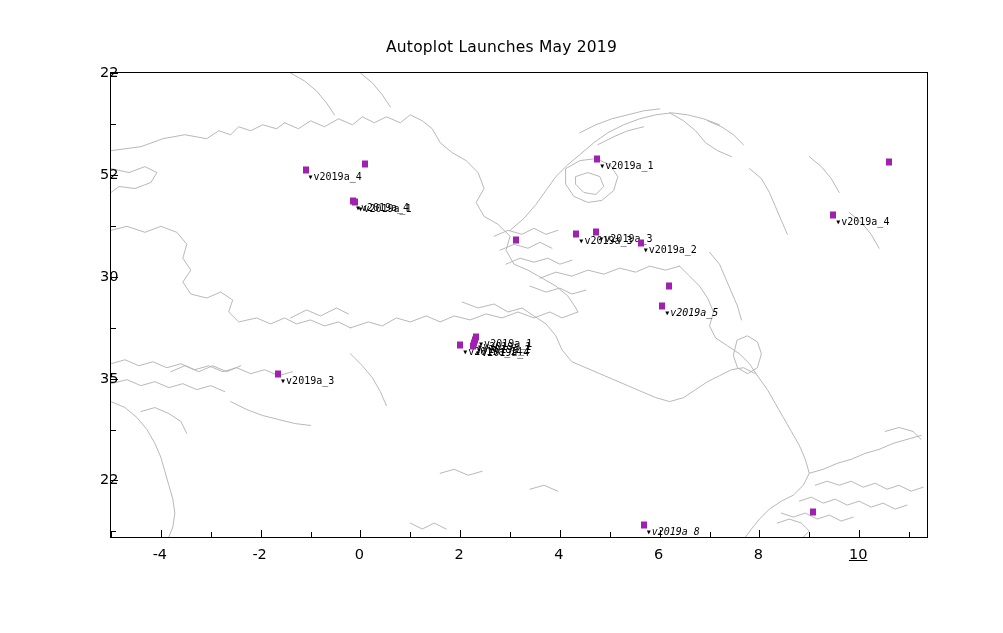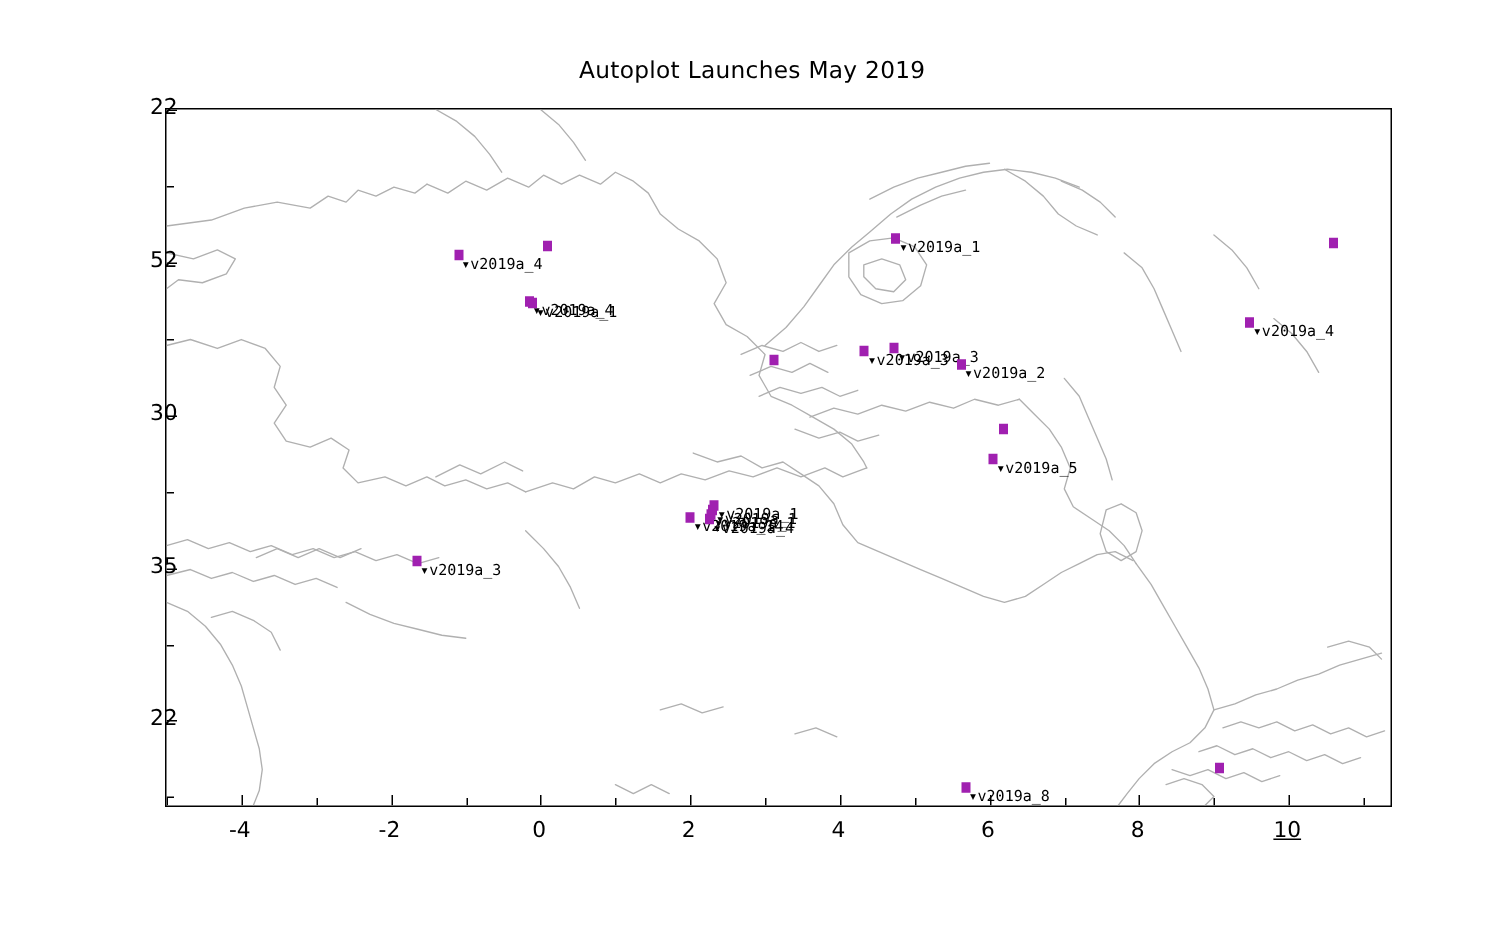--- a/index.html
+++ b/index.html
@@ -224,35 +224,35 @@
         <div class="pt-label" style="left: 724.234px; top: 145.583px;">▾v2019a_4</div>
         <div class="marker" style="left: 465.362px; top: 161.445px; background: rgb(160, 32, 176);"></div>
         <div class="pt-label" style="left: 467.362px; top: 165.445px;">▾v2019a_3</div>
         <div class="marker" style="left: 485.313px; top: 158.898px; background: rgb(160, 32, 176);"></div>
         <div class="pt-label" style="left: 487.313px; top: 162.898px;">▾v2019a_3</div>
         <div class="marker" style="left: 529.705px; top: 170.103px; background: rgb(160, 32, 176);"></div>
         <div class="pt-label" style="left: 531.705px; top: 174.103px;">▾v2019a_2</div>
         <div class="marker" style="left: 405.01px; top: 167.047px; background: rgb(160, 32, 176);"></div>
         <div class="marker" style="left: 557.637px; top: 212.883px; background: rgb(160, 32, 176);"></div>
         <div class="marker" style="left: 551.152px; top: 233.255px; background: rgb(160, 32, 176);"></div>
-        <div class="pt-label" style="left: 553.152px; top: 237.255px;">▾v2019a_5</div>
+        <div class="pt-label" style="left: 553.152px; top: 237.255px; font-style: italic;">▾v2019a_5</div>
         <div class="marker" style="left: 349.146px; top: 271.961px; background: rgb(160, 32, 176);"></div>
         <div class="pt-label" style="left: 351.146px; top: 275.961px;">▾v2019a_14</div>
         <div class="marker" style="left: 365.107px; top: 263.812px; background: rgb(160, 32, 176);"></div>
         <div class="pt-label" style="left: 367.107px; top: 267.812px;">▾v2019a_1</div>
         <div class="marker" style="left: 364.11px; top: 266.868px; background: rgb(160, 32, 176);"></div>
         <div class="pt-label" style="left: 366.11px; top: 270.868px;">▾v2019a_1</div>
         <div class="marker" style="left: 363.112px; top: 269.923px; background: rgb(160, 32, 176);"></div>
         <div class="pt-label" style="left: 365.112px; top: 273.923px;">▾v2019a_1</div>
         <div class="marker" style="left: 362.115px; top: 272.979px; background: rgb(160, 32, 176);"></div>
         <div class="pt-label" style="left: 364.115px; top: 276.979px;">▾v2019a_4</div>
         <div class="marker" style="left: 167.091px; top: 301.499px; background: rgb(160, 32, 176);"></div>
         <div class="pt-label" style="left: 169.091px; top: 305.499px;">▾v2019a_3</div>
         <div class="marker" style="left: 532.698px; top: 452.249px; background: rgb(160, 32, 176);"></div>
-        <div class="pt-label" style="left: 534.698px; top: 456.249px;">▾v2019a_8</div>
+        <div class="pt-label" style="left: 534.698px; top: 456.249px; font-style: italic;">▾v2019a_8</div>
         <div class="marker" style="left: 702.283px; top: 439.008px; background: rgb(160, 32, 176);"></div>
       </div>
 
     <div id="tick-layer">
         <div class="tick-x" style="left: 0px;"></div>
         <div class="tick-x" style="left: 99.7561px;"></div>
         <div class="tick-x" style="left: 199.512px;"></div>
         <div class="tick-x" style="left: 299.268px;"></div>
         <div class="tick-x" style="left: 399.024px;"></div>
         <div class="tick-x" style="left: 498.78px;"></div>

